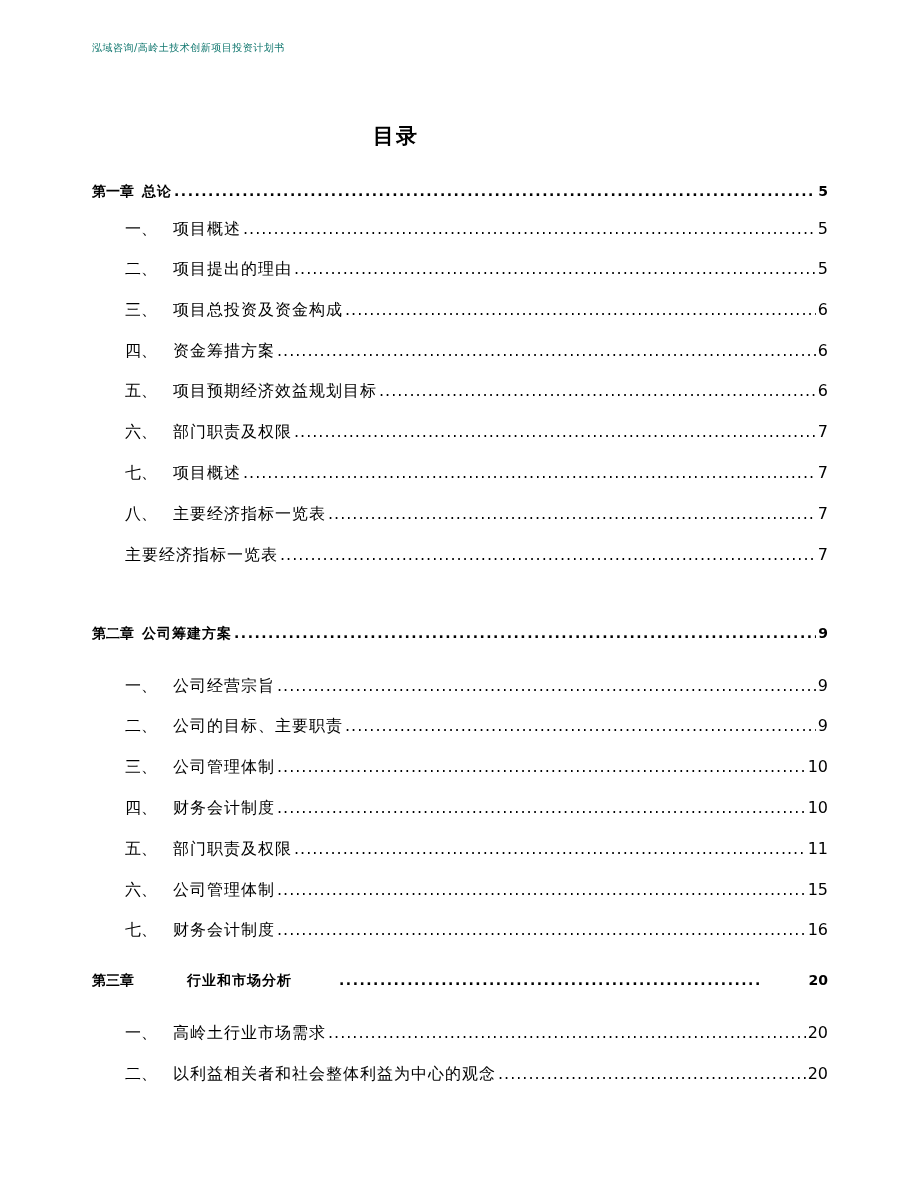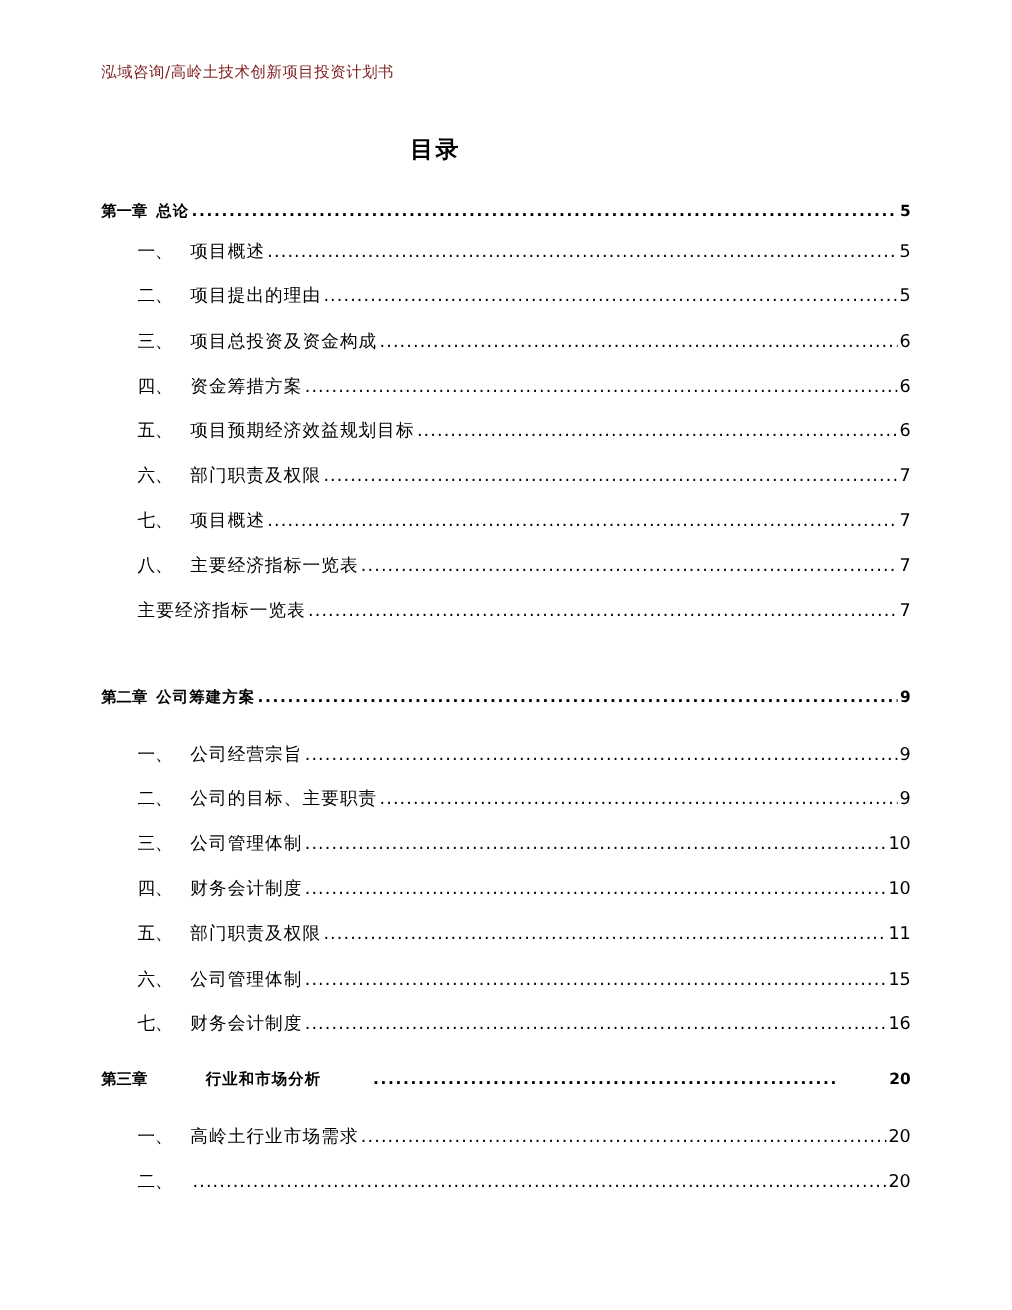--- a/index.html
+++ b/index.html
@@ -1,22 +1,22 @@
 <!DOCTYPE html>
 <html><head>
   <meta charset="utf-8">
   <style>
     html, body { margin: 0; padding: 0; background: #ffffff; }
     body {
       width: 920px; height: 1191px; position: relative; overflow: hidden;
       font-family: "DejaVu Sans", "Liberation Sans", sans-serif; color: #000;
     }
     .header {
-      position: absolute; left: 92px; top: 57px;
-      font-size: 14px; color: #7f1d1d; letter-spacing: 0.5px;
+      position: absolute; left: 92px; top: 41px;
+      font-size: 10px; color: #0f766e; letter-spacing: 0.5px;
     }
     .title {
       position: absolute; left: 0; width: 792px; top: 122px;
       text-align: center; font-size: 21px; font-weight: bold; letter-spacing: 2px;
     }
     .toc { position: absolute; left: 0; top: 0; width: 920px; }
     .entry {
       position: absolute; display: flex; align-items: baseline;
       right: 92px; white-space: nowrap;
     }
@@ -158,16 +158,17 @@
       <span class="page">20</span>
     </div>
     <div class="entry section" style="top: 1023px;">
       <span class="num">一、</span>
       <span class="label">高岭土行业市场需求</span>
       <span class="leader"></span>
       <span class="page">20</span>
     </div>
     <div class="entry section" style="top: 1064px;">
       <span class="num">二、</span>
+      <span class="label">以利益相关者和社会整体利益为中心的观念</span>
       <span class="leader"></span>
       <span class="page">20</span>
     </div>
   </div>
 
 </body></html>

